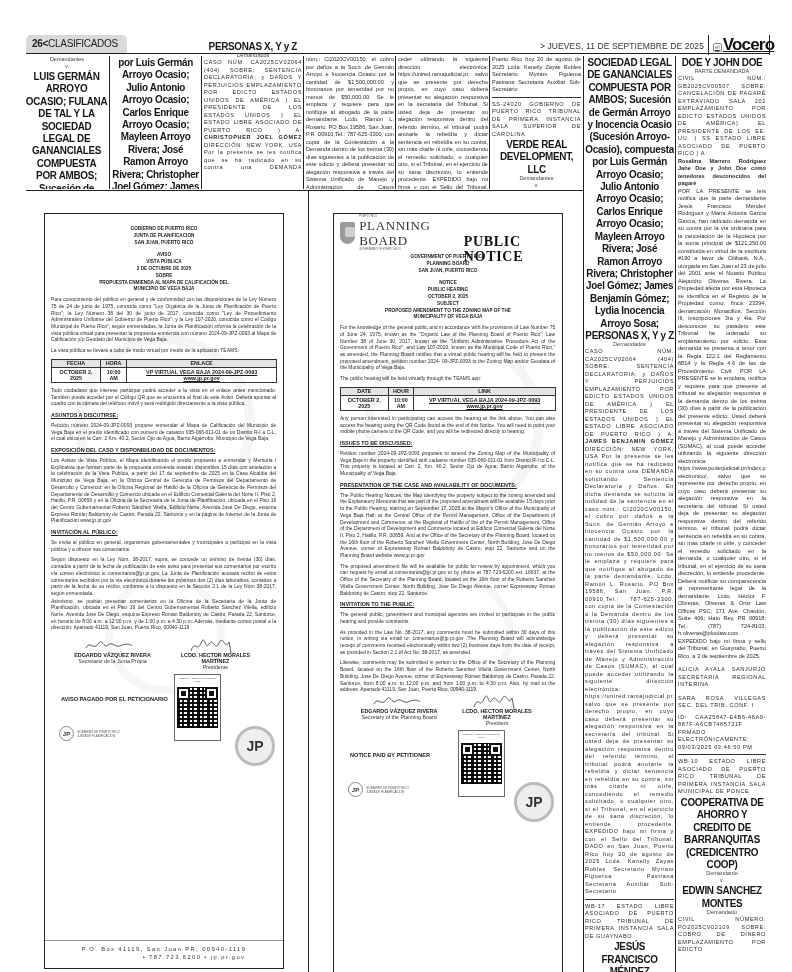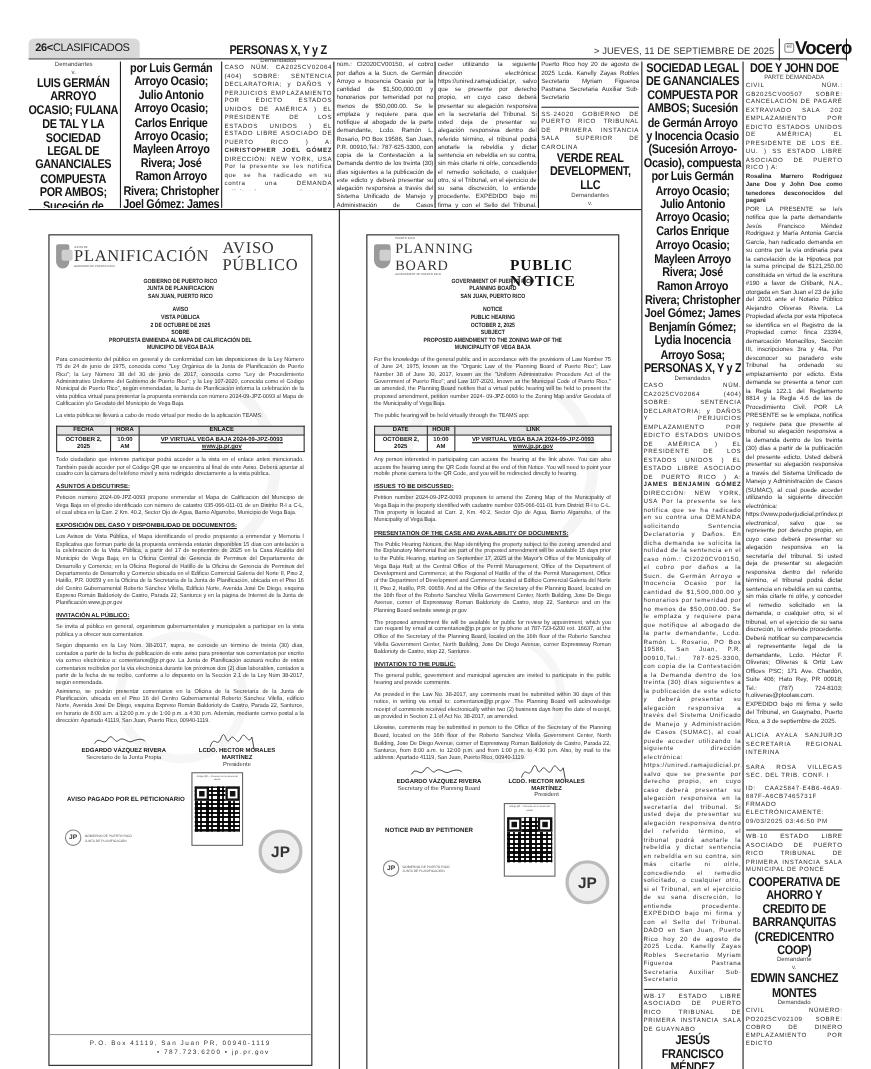--- a/index.html
+++ b/index.html
@@ -4,21 +4,21 @@
 <style>
   * { box-sizing: border-box; margin: 0; padding: 0; }
   html, body { width: 792px; height: 972px; background: #ffffff; overflow: hidden; }
   body { position: relative; font-family: "Liberation Sans", sans-serif; color: #1a1a1a; }
 
   
   .header { position: absolute; left: 26px; top: 35px; width: 744px; height: 19px; border-bottom: 1.5px solid #222; }
   .section-tab { position: absolute; left: 0; bottom: 0; width: 101px; height: 18px; background: #d9d9d9; border-radius: 5px 5px 0 0; padding: 3px 0 0 6px; font-size: 10px; letter-spacing: -0.3px; color: #222; }
   .section-tab b { font-weight: 700; }
   .header-date { position: absolute; right: 66px; bottom: 2px; font-size: 8.5px; color: #333; letter-spacing: 0.1px; }
-  .logo { position: absolute; right: 0; bottom: -2px; width: 62px; height: 20px; border-left: 1px solid #222; border-right: 1px solid #222; display: flex; align-items: center; padding: 0 0 3px 4px; }
+  .logo { position: absolute; right: 0; bottom: -2px; width: 62px; height: 20px; border-left: 1px solid #222; border-right: 1px solid #222; display: flex; align-items: flex-end; padding: 0 0 3px 4px; text-decoration: underline; }
   .logo .el { font-size: 6px; color: #666; margin-right: 1px; border: 0.5px solid #888; border-radius: 2px; padding: 0 1px; line-height: 7px; }
   .logo .voc { font-family: "Liberation Sans", sans-serif; font-weight: 900; font-size: 17px; letter-spacing: -0.8px; line-height: 15px; color: #111; }
 
   
   .col { position: absolute; overflow: hidden; font-size: 5.6px; line-height: 7.5px; color: #2a2a2a; text-align: justify; }
   .col .big { font-family: "Liberation Sans", sans-serif; font-weight: 700; font-stretch: condensed; text-align: center; font-size: 11.5px; line-height: 12.4px; color: #151515; letter-spacing: -0.35px; transform: scaleX(0.86); transform-origin: center top; width: 116%; margin-left: -8%; }
   .col .small-center { text-align: center; font-size: 5.5px; line-height: 7px; color: #444; }
   .col .caps { text-transform: none; letter-spacing: 0.6px; font-size: 5.6px; }
   .col .heading-bold { font-weight: 700; }
   .vrule { position: absolute; width: 1px; background: #222; }
@@ -147,29 +147,20 @@
   <div class="small-center">v.</div>
   <div class="big">EDWIN SANCHEZ MONTES</div>
   <div class="small-center">Demandado</div>
   <div class="caps">CIVIL NÚMERO: PO2025CV02109 SOBRE: COBRO DE DINERO EMPLAZAMIENTO POR EDICTO</div>
 </div>
 
 <div class="ad" style="left:44px; top:213px; width:240px; height:756px;">
   <div class="ad-watermark"></div>
   <div class="ad-watermark2"></div>
   <div class="ad-inner">
-    <div class="ad-head">
-      <div class="seal"></div>
-      <div class="ad-org">
-        <span class="small">JUNTA DE</span>
-        <span class="org">PLANIFICACIÓN</span>
-        <span class="small">GOBIERNO DE PUERTO RICO</span>
-      </div>
-      <div class="ad-title">AVISO PÚBLICO</div>
-    </div>
     <div class="ad-center" style="margin-top:6px;">
       <div>GOBIERNO DE PUERTO RICO</div>
       <div>JUNTA DE PLANIFICACION</div>
       <div>SAN JUAN, PUERTO RICO</div>
       <div style="height:6px;"></div>
       <div>AVISO</div>
       <div>VISTA PÚBLICA</div>
       <div>2 DE OCTUBRE DE 2025</div>
       <div>SOBRE</div>
       <div>PROPUESTA ENMIENDA AL MAPA DE CALIFICACIÓN DEL</div>

